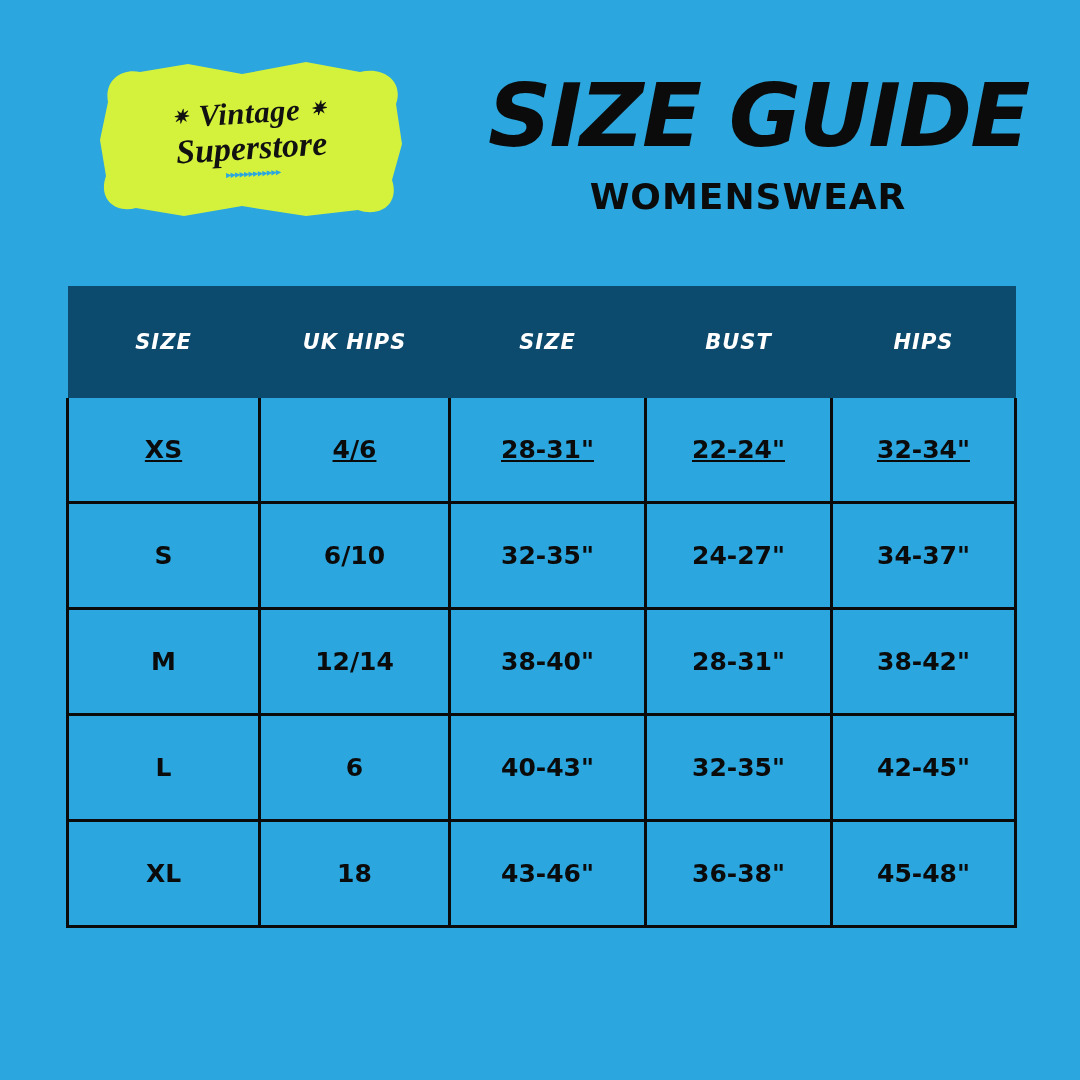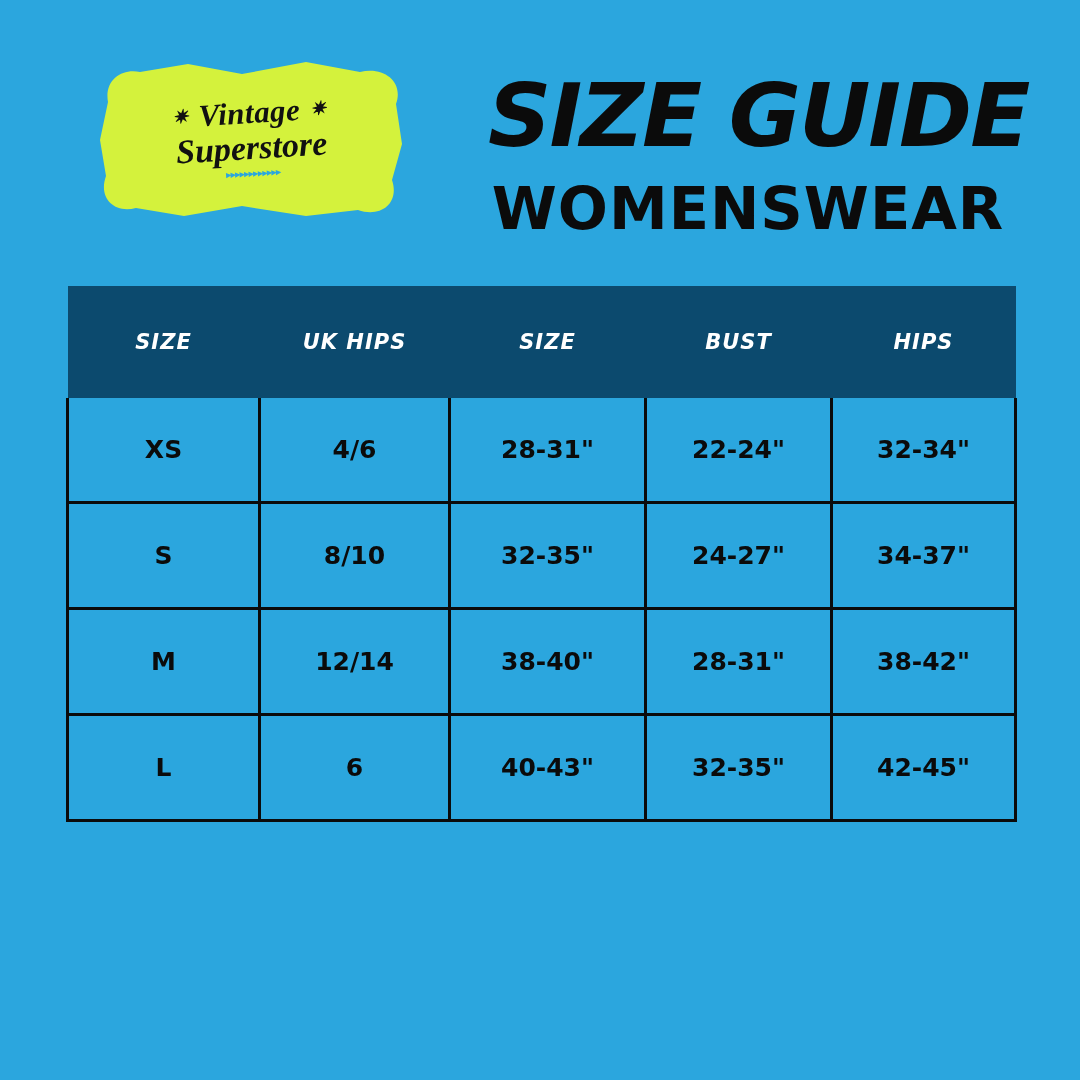--- a/index.html
+++ b/index.html
@@ -86,21 +86,21 @@
     font-size: 88px;
     line-height: 0.92;
     color: #0B0B0B;
     letter-spacing: -2px;
     white-space: nowrap;
     text-align: center;
   }
   .sub-title {
     font-family: "DejaVu Sans", sans-serif;
     font-weight: bold;
-    font-size: 59px;
+    font-size: 36px;
     line-height: 1;
     color: #0B0B0B;
     letter-spacing: 1px;
     margin-top: 22px;
     text-align: center;
     white-space: nowrap;
   }
 
   
   .size-table {
@@ -131,20 +131,21 @@
     font-weight: bold;
     font-size: 25px;
     color: #0B0B0B;
     background: #2BA6DE;
   }
   .size-table tbody tr td:first-child {
     border-left: 3px solid #0B0B0B;
   }
   .size-table tbody tr:first-child td {
     border-top: none;
+    text-decoration: underline;
   }
   .col-size   { width: 192px; }
   .col-uk     { width: 190px; }
   .col-bust   { width: 196px; }
   .col-waist  { width: 186px; }
   .col-hips   { width: 184px; }
 </style>
 </head>
 <body>
 
@@ -188,33 +189,40 @@
   <tbody>
     <tr>
       <td>XS</td>
       <td>4/6</td>
       <td>28-31"</td>
       <td>22-24"</td>
       <td>32-34"</td>
     </tr>
     <tr>
       <td>S</td>
-      <td>8/10</td>
+      <td>6/10</td>
       <td>32-35"</td>
       <td>24-27"</td>
       <td>34-37"</td>
     </tr>
     <tr>
       <td>M</td>
       <td>12/14</td>
       <td>38-40"</td>
       <td>28-31"</td>
       <td>38-42"</td>
     </tr>
     <tr>
       <td>L</td>
       <td>6</td>
       <td>40-43"</td>
       <td>32-35"</td>
       <td>42-45"</td>
     </tr>
+    <tr>
+      <td>XL</td>
+      <td>18</td>
+      <td>43-46"</td>
+      <td>36-38"</td>
+      <td>45-48"</td>
+    </tr>
   </tbody>
 </table>
 
 </body></html>

